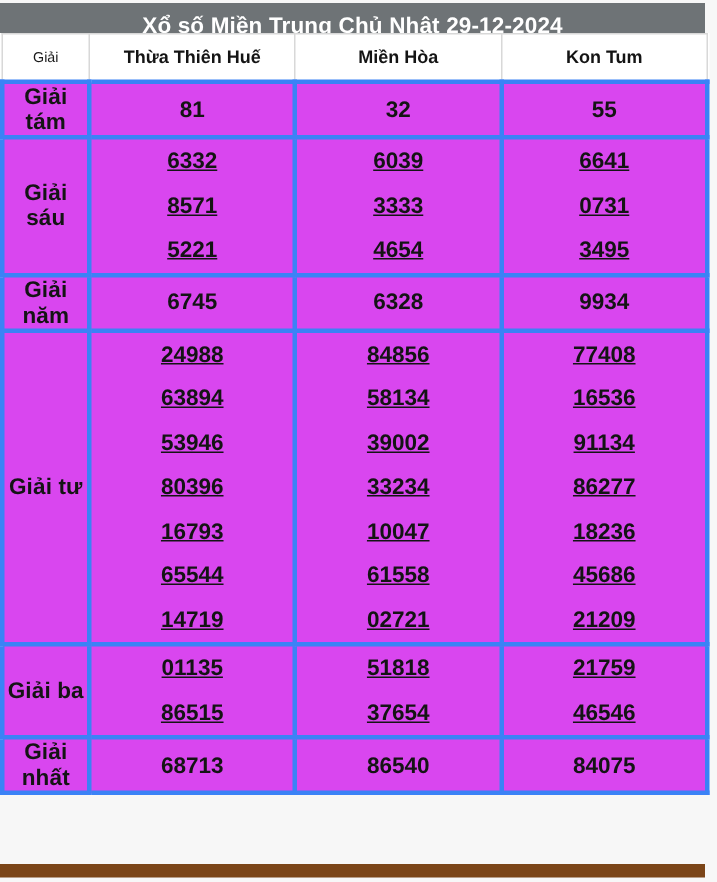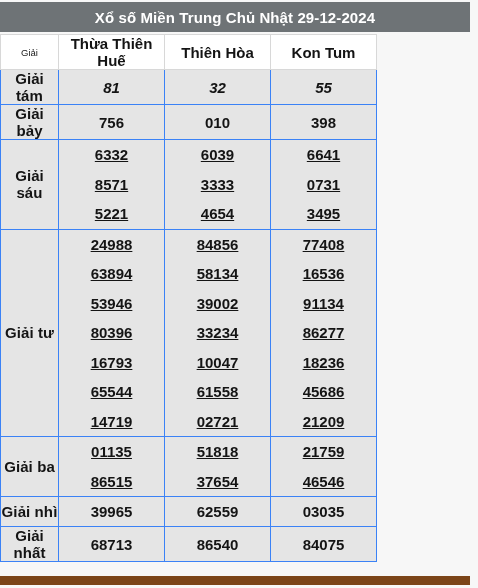--- a/index.html
+++ b/index.html
@@ -32,47 +32,47 @@
     font-weight: bold;
     display: flex;
     align-items: center;
     justify-content: center;
     letter-spacing: 0.1px;
     box-sizing: border-box;
   }
   table.lottery {
     position: absolute;
     left: 0;
-    top: 34px;
-    width: 377px;
+    top: 22px;
+    width: 473px;
     border-collapse: collapse;
     table-layout: fixed;
     background: #ffffff;
   }
   table.lottery td {
-    border: 1px solid #3b82f6;
-    background: #e5e5e5;
+    border: 3px solid #3b82f6;
+    background: #d946ef;
     text-align: center;
     vertical-align: middle;
     padding: 0;
     font-size: 15px;
     font-weight: bold;
     color: #141414;
   }
   td.prize-label {
     width: 57px;
     font-size: 9.5px;
     font-weight: normal;
     color: #1a1a1a;
     letter-spacing: 0.1px;
   }
   th.head-cell {
     border: 1px solid #d8d8d8;
     background: #ffffff;
-    font-size: 15px;
+    font-size: 12px;
     font-weight: bold;
     color: #141414;
     padding: 0;
     height: 30px;
     vertical-align: middle;
   }
   th.head-label {
     width: 57px;
     font-size: 9.5px;
     font-weight: normal;
@@ -86,21 +86,20 @@
     line-height: 29.5px;
   }
   td.num span.n {
     display: block;
     height: 29.5px;
     line-height: 29.5px;
     text-decoration: underline;
   }
   td.red {
     color: #bf3126;
-    font-style: italic;
   }
   td.eight {
     font-size: 16px;
   }
   .footer-strip {
     position: absolute;
     left: 0;
     bottom: 3px;
     width: 470px;
     height: 9px;
@@ -112,52 +111,52 @@
 
 <div class="page">
 
   <div class="title-bar">Xổ số Miền Trung Chủ Nhật 29-12-2024</div>
 
   <table class="lottery">
     <tbody id="table-body">
         <tr>
           <th class="head-cell head-label">Giải</th>
           <th class="head-cell">Thừa Thiên Huế</th>
-          <th class="head-cell">Thiên Hòa</th>
+          <th class="head-cell">Miền Hòa</th>
           <th class="head-cell">Kon Tum</th>
         </tr>
         <tr>
           <td class="prize-label">Giải tám</td>
           <td class="num red eight">81</td>
           <td class="num red eight">32</td>
           <td class="num red eight">55</td>
         </tr>
         <tr>
-          <td class="prize-label">Giải bảy</td>
-          <td class="num">756</td>
-          <td class="num">010</td>
-          <td class="num">398</td>
-        </tr>
-        <tr>
           <td class="prize-label">Giải sáu</td>
           <td class="num multi">
             <span class="n">6332</span>
             <span class="n">8571</span>
             <span class="n">5221</span>
           </td>
           <td class="num multi">
             <span class="n">6039</span>
             <span class="n">3333</span>
             <span class="n">4654</span>
           </td>
           <td class="num multi">
             <span class="n">6641</span>
             <span class="n">0731</span>
             <span class="n">3495</span>
           </td>
+        </tr>
+        <tr>
+          <td class="prize-label">Giải năm</td>
+          <td class="num">6745</td>
+          <td class="num">6328</td>
+          <td class="num">9934</td>
         </tr>
         <tr>
           <td class="prize-label">Giải tư</td>
           <td class="num multi">
             <span class="n">24988</span>
             <span class="n">63894</span>
             <span class="n">53946</span>
             <span class="n">80396</span>
             <span class="n">16793</span>
             <span class="n">65544</span>
@@ -191,26 +190,20 @@
           <td class="num multi">
             <span class="n">51818</span>
             <span class="n">37654</span>
           </td>
           <td class="num multi">
             <span class="n">21759</span>
             <span class="n">46546</span>
           </td>
         </tr>
         <tr>
-          <td class="prize-label">Giải nhì</td>
-          <td class="num">39965</td>
-          <td class="num">62559</td>
-          <td class="num">03035</td>
-        </tr>
-        <tr>
           <td class="prize-label">Giải nhất</td>
           <td class="num">68713</td>
           <td class="num">86540</td>
           <td class="num">84075</td>
         </tr>
       </tbody>
   </table>
 
   <div class="footer-strip"></div>
 

